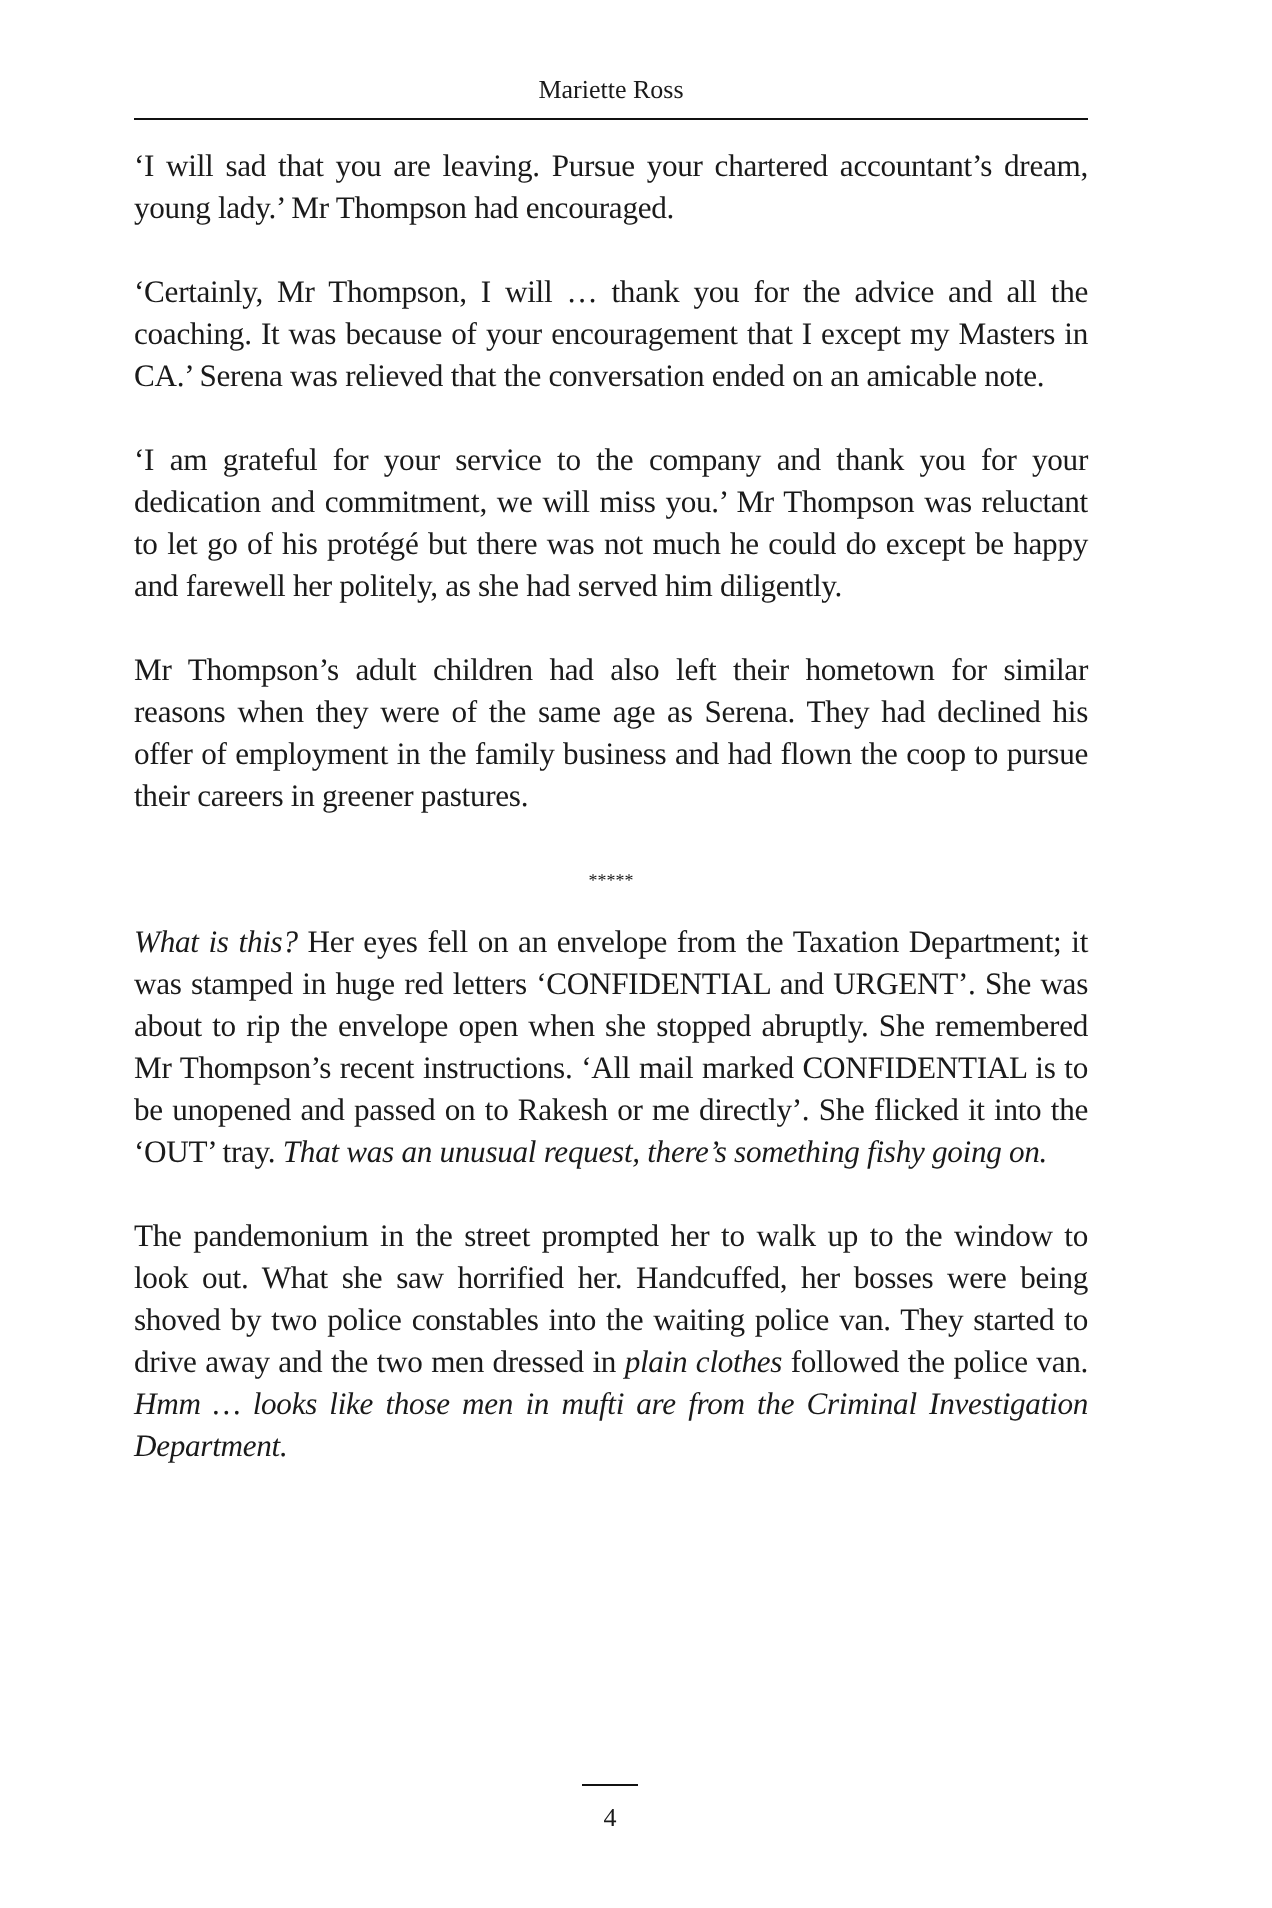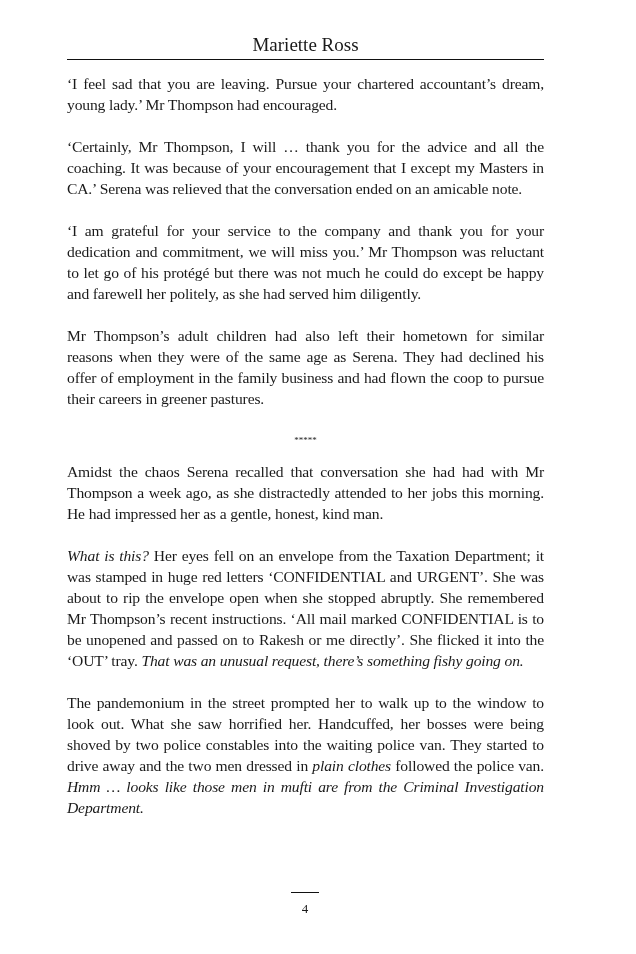--- a/index.html
+++ b/index.html
@@ -1,40 +1,39 @@
 <!DOCTYPE html>
 <html><head>
 <meta charset="utf-8">
 <style>
   html, body { margin:0; padding:0; background:#ffffff; }
   body { width:636px; height:954px; position:relative; overflow:hidden;
          font-family:"Liberation Serif", "DejaVu Serif", serif; color:#1a1a1a; }
   .header { position:absolute; left:67px; width:477px; top:36px; text-align:center;
-            font-size:19px; line-height:18px; }
+            font-size:13px; line-height:18px; }
   .header-rule { position:absolute; left:67px; width:477px; top:59px; height:0;
                  border-top:1px solid #111; }
   .body { position:absolute; left:67px; width:477px; top:73px; font-size:15.6px;
           line-height:21px; text-align:justify; letter-spacing:-0.15px; }
   .body p { margin:0 0 21px 0; }
   .sep { text-align:center; font-size:9px; line-height:21px; margin:0 0 10px 0 !important; letter-spacing:0; }
   i { }
   .footer-rule { position:absolute; left:291px; width:28px; top:892px; border-top:1px solid #111; }
   .page-num { position:absolute; left:291px; width:28px; top:901px; text-align:center; font-size:13px; line-height:16px; }
 </style>
 </head>
 <body>
 
 <div class="header">Mariette Ross</div>
 <div class="header-rule"></div>
 
 <div class="body" id="body">
-    <p><span>‘I feel sad that you are leaving. Pursue your chartered accountant’s dream, young lady.’ Mr Thompson had encouraged.</span></p>
+    <p><span>‘I will sad that you are leaving. Pursue your chartered accountant’s dream, young lady.’ Mr Thompson had encouraged.</span></p>
     <p><span>‘Certainly, Mr Thompson, I will … thank you for the advice and all the coaching. It was because of your encouragement that I except my Masters in CA.’ Serena was relieved that the conversation ended on an amicable note.</span></p>
     <p><span>‘I am grateful for your service to the company and thank you for your dedication and commitment, we will miss you.’ Mr Thompson was reluctant to let go of his protégé but there was not much he could do except be happy and farewell her politely, as she had served him diligently.</span></p>
     <p><span>Mr Thompson’s adult children had also left their hometown for similar reasons when they were of the same age as Serena. They had declined his offer of employment in the family business and had flown the coop to pursue their careers in greener pastures.</span></p>
     <p class="sep">*****</p>
-    <p><span>Amidst the chaos Serena recalled that conversation she had had with Mr Thompson a week ago, as she distractedly attended to her jobs this morning. He had impressed her as a gentle, honest, kind man.</span></p>
     <p><i>What is this?</i><span> Her eyes fell on an envelope from the Taxation Department; it was stamped in huge red letters ‘CONFIDENTIAL and URGENT’. She was about to rip the envelope open when she stopped abruptly. She remembered Mr Thompson’s recent instructions. ‘All mail marked CONFIDENTIAL is to be unopened and passed on to Rakesh or me directly’. She flicked it into the ‘OUT’ tray. </span><i>That was an unusual request, there’s something fishy going on.</i></p>
     <p><span>The pandemonium in the street prompted her to walk up to the window to look out. What she saw horrified her. Handcuffed, her bosses were being shoved by two police constables into the waiting police van. They started to drive away and the two men dressed in </span><i>plain clothes</i><span> followed the police van. </span><i>Hmm … looks like those men in mufti are from the Criminal Investigation Department.</i></p>
   </div>
 
 <div class="footer-rule"></div>
 <div class="page-num">4</div>
 
 </body></html>

